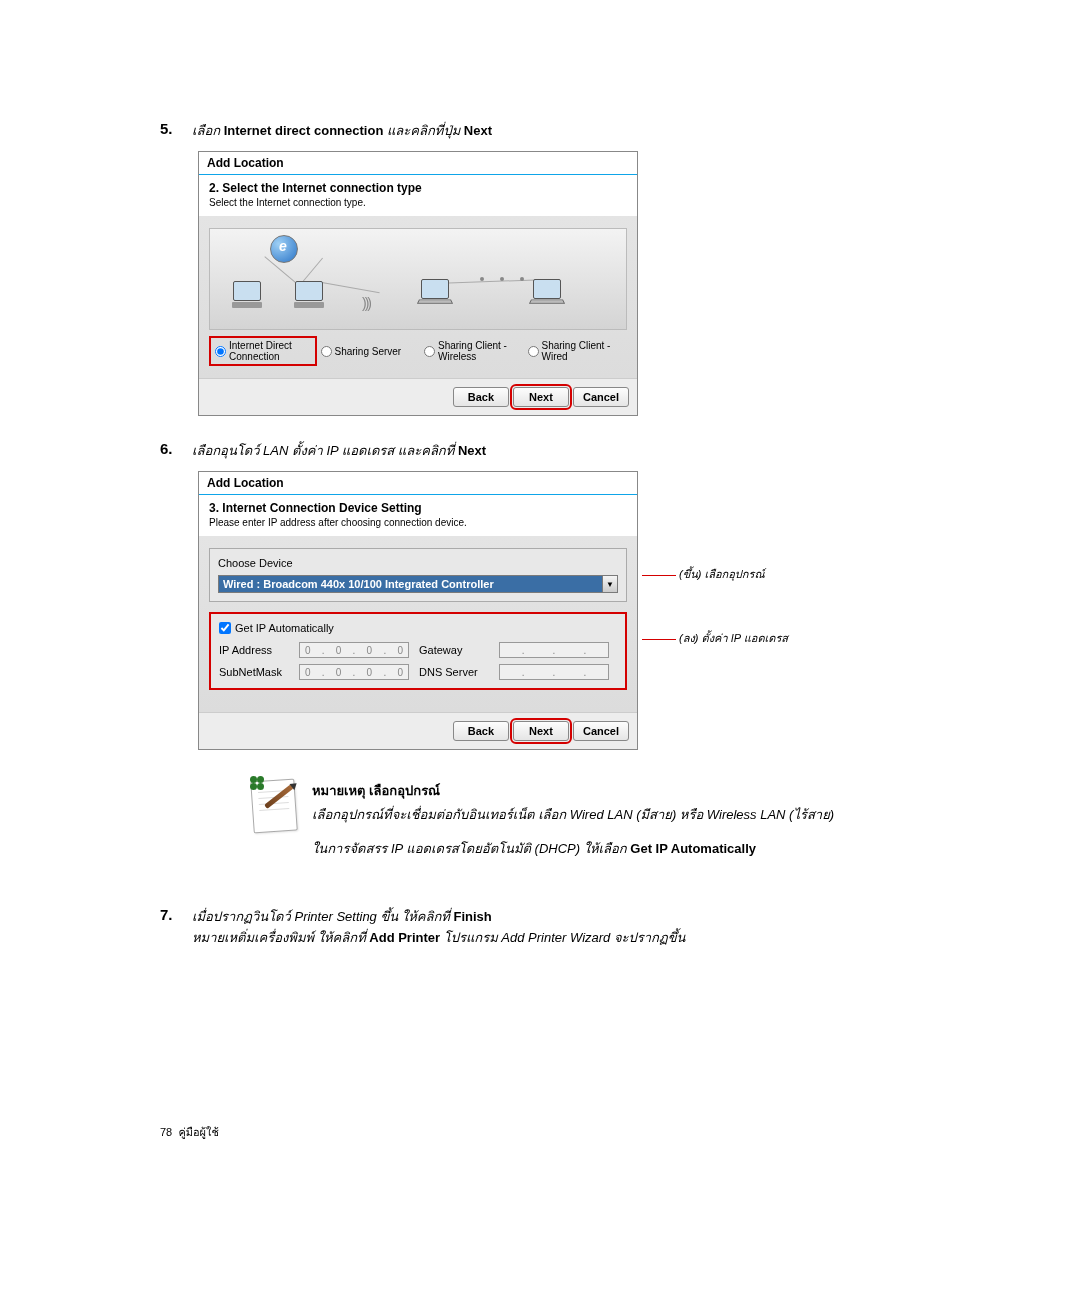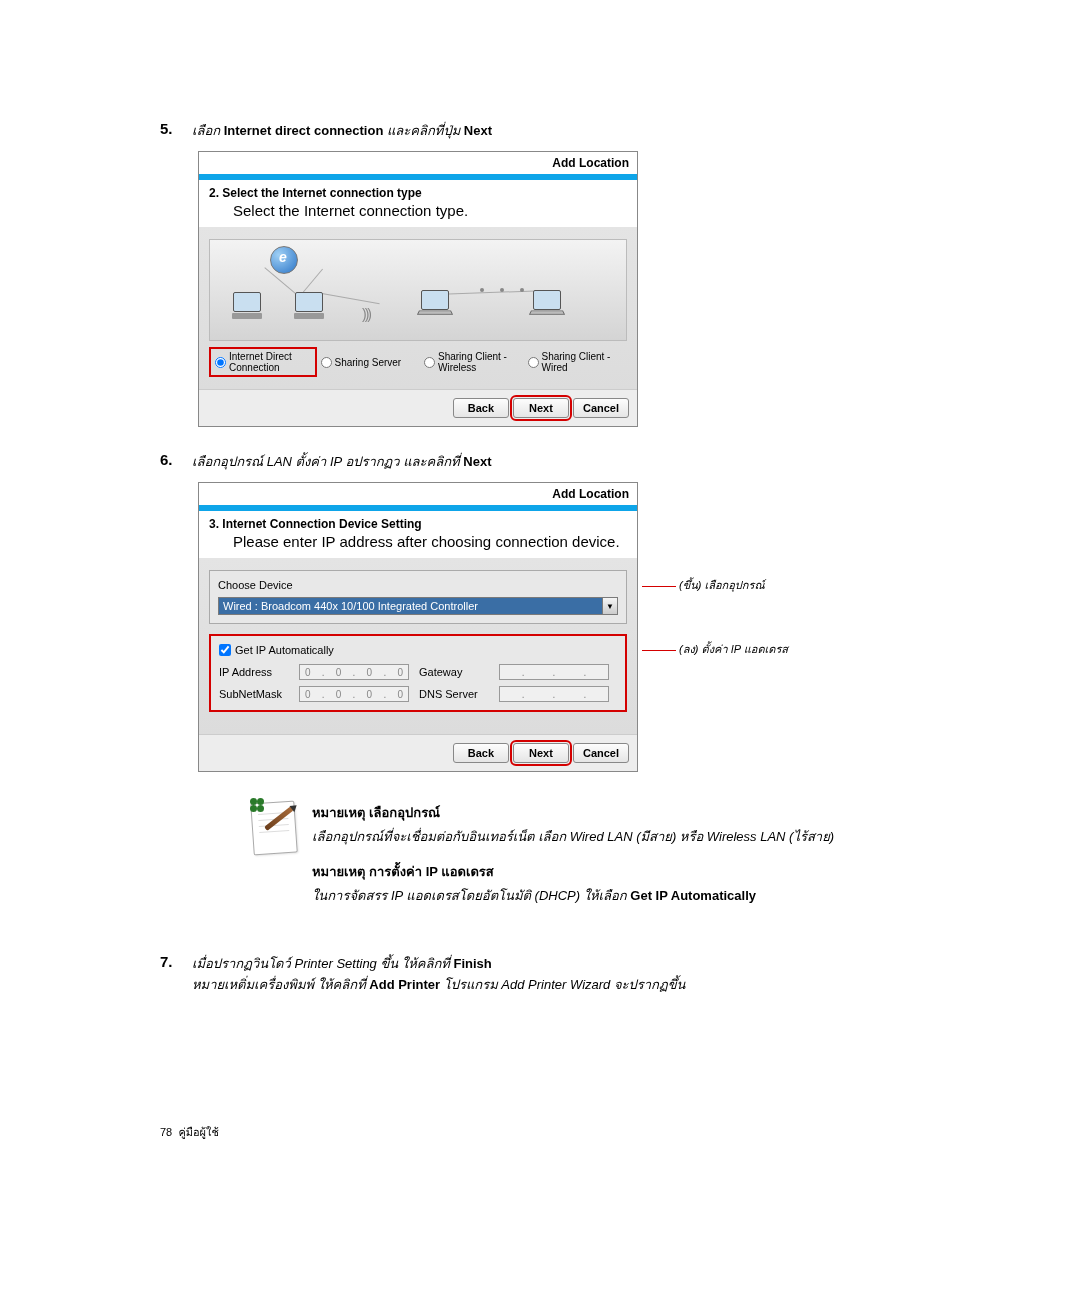--- a/index.html
+++ b/index.html
@@ -47,36 +47,34 @@
     background: #e8e8e8;
     font-size: 11px;
     margin-left: 6px;
     margin-top: 6px;
     position: relative;
   }
   .dialog .titlebar {
     background: #fff;
     padding: 4px 8px;
     font-weight: bold;
-    border-bottom: 6px solid #0ea5e9;
+    border-bottom: 1px solid #0ea5e9;
     font-size: 12px;
-    text-align: right;
   }
   .dialog .header {
     background: #fff;
     padding: 6px 10px 8px;
   }
   .dialog .header .h-title {
     font-weight: bold;
     font-size: 12px;
     margin-bottom: 2px;
   }
   .dialog .header .h-sub {
-    font-size: 15px;
-    margin-left: 24px;
+    font-size: 10px;
   }
   .dialog .content {
     background: linear-gradient(#e4e4e4,#dcdcdc);
     padding: 12px 10px;
   }
   .dialog .footer {
     background: #ededed;
     padding: 8px;
     text-align: right;
     border-top: 1px solid #ccc;
@@ -195,20 +193,21 @@
     position: relative;
   }
   .fieldset .legend {
     font-size: 11px;
     margin-bottom: 6px;
   }
   .combo {
     display: flex;
     align-items: stretch;
     height: 18px;
+    font-weight: bold;
   }
   .combo .sel {
     flex: 1;
     background: #3a6ea5;
     color: #fff;
     font-size: 11px;
     padding: 2px 4px;
     border: 1px solid #7a7a7a;
     border-right: none;
     white-space: nowrap;
@@ -389,21 +388,21 @@
             <span class="btn">Cancel</span>
           </div>
         </div>
       </div>
     </li>
 
     <li>
       <div class="step-num">6.</div>
       <div class="step-body">
         <div class="step-text">
-          <em>เลือกอุปกรณ์ LAN ตั้งค่า IP อปรากฏว และคลิกที่  </em><b>Next</b>
+          <em>เลือกอุนโดว์ LAN ตั้งค่า IP แอดเดรส และคลิกที่  </em><b>Next</b>
         </div>
 
         <div class="annot-wrap">
           <div class="dialog">
             <div class="titlebar">Add Location</div>
             <div class="header">
               <div class="h-title">3. Internet Connection Device Setting</div>
               <div class="h-sub">Please enter IP address after choosing connection device.</div>
             </div>
             <div class="content">
@@ -486,21 +485,20 @@
                 <span></span>
                 <span></span>
                 <span></span>
               </div>
             <div class="pen"></div>
           </div>
           <div class="note-body">
             <h4>หมายเหตุ เลือกอุปกรณ์</h4>
             <p>เลือกอุปกรณ์ที่จะเชื่อมต่อกับอินเทอร์เน็ต   เลือก Wired LAN (มีสาย) หรือ Wireless LAN (ไร้สาย)</p>
 
-            <h4>หมายเหตุ การตั้งค่า IP แอดเดรส</h4>
             <p>
               <span>ในการจัดสรร IP แอดเดรสโดยอัตโนมัติ (DHCP) ให้เลือก </span><span class="nb">Get IP Automatically</span>
             </p>
           </div>
         </div>
       </div>
     </li>
 
     <li>
       <div class="step-num">7.</div>

